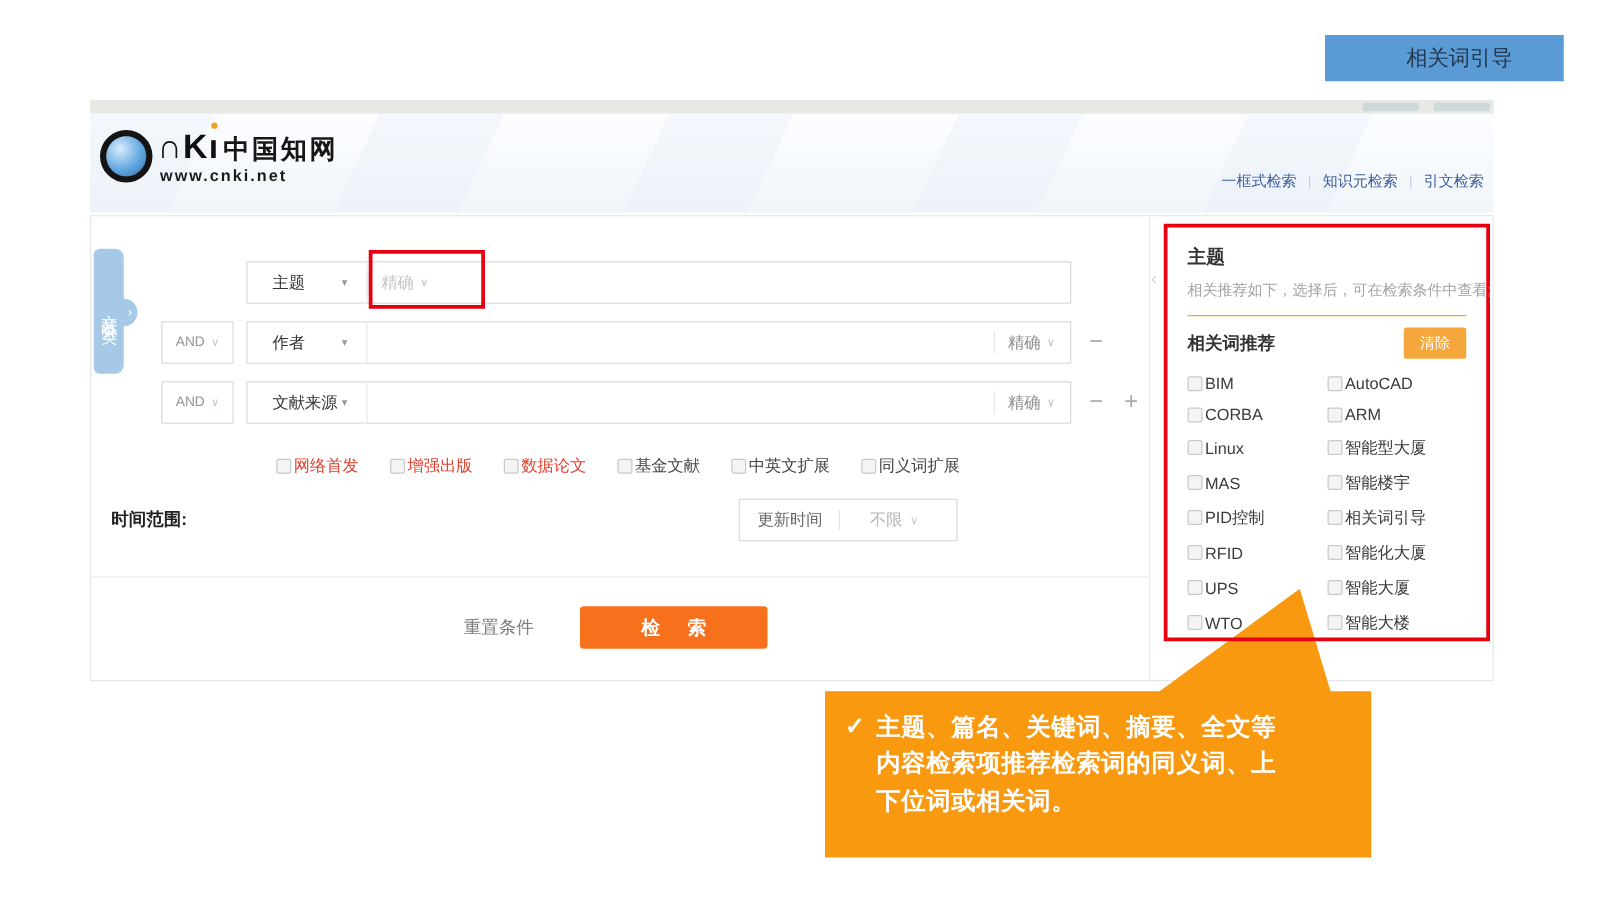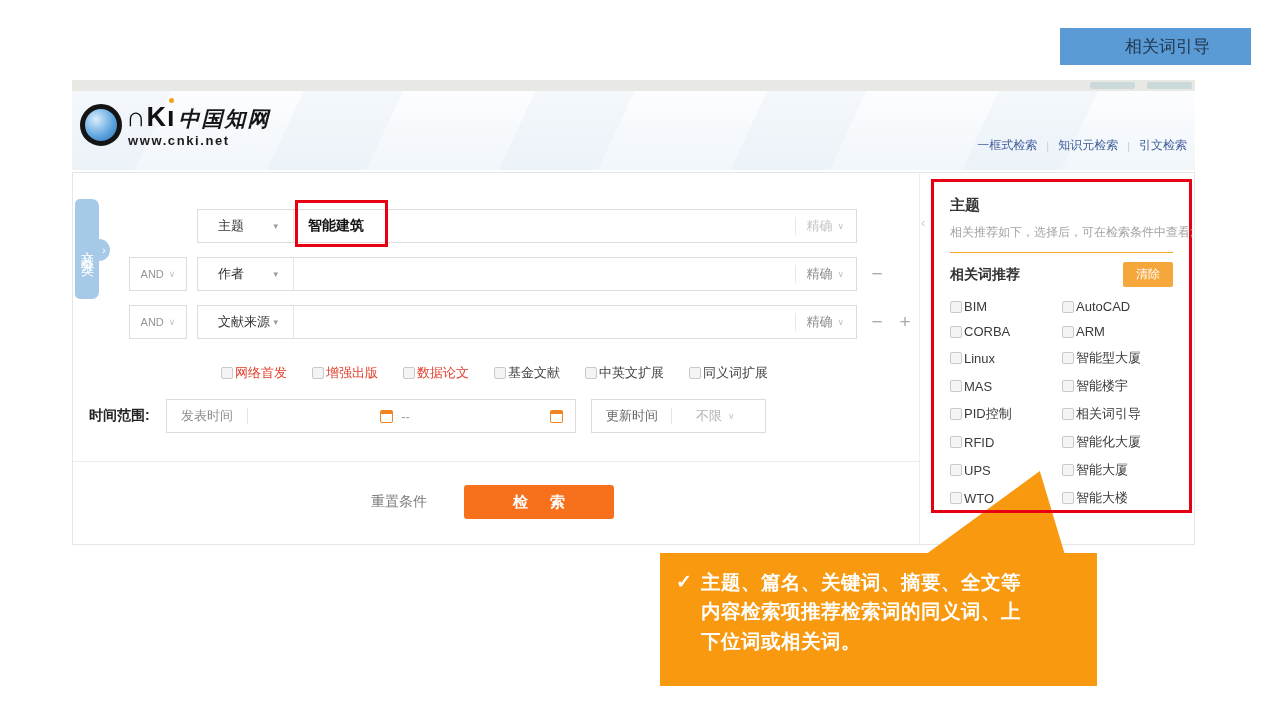--- a/index.html
+++ b/index.html
@@ -22,21 +22,21 @@
   .header::before { content:""; position:absolute; inset:0;
             background:repeating-linear-gradient(115deg, rgba(208,223,238,.18) 0 90px, rgba(255,255,255,0) 90px 210px); }
   .logo { position:absolute; left:8px; top:13px; display:flex; align-items:flex-start; gap:4px; }
   .globe { width:42px; height:42px; border-radius:50%; border:5px solid #141414;
            background:radial-gradient(circle at 35% 32%, #d9ecfb, #62a8e0 55%, #2a6cae); }
   .wordmark { display:flex; flex-direction:column; line-height:1; }
   .wm-top { display:flex; align-items:baseline; gap:3px; }
   .wm-mark { font-size:27px; font-weight:800; color:#101010; letter-spacing:1px; }
   .wm-idot { position:relative; }
   .wm-idot .dot { position:absolute; left:2px; top:-4px; width:5px; height:5px; border-radius:50%; background:#f0a01e; }
-  .wm-cn { font-family:"DejaVu Serif", serif; font-style:italic; font-weight:700; font-size:21px; color:#161616; letter-spacing:2px; }
+  .wm-cn { font-family:"DejaVu Serif", serif; font-weight:700; font-size:21px; color:#161616; letter-spacing:2px; }
   .wm-url { font-size:13px; font-weight:700; color:#1b1b1b; letter-spacing:1.6px; margin-top:3px; margin-left:2px; }
   .toplinks { position:absolute; right:8px; top:46px; display:flex; align-items:center; gap:9px;
               font-size:12px; color:#3f5e9b; }
   .toplinks .vsep { color:#c5cede; font-size:11px; }
   .toplinks a { color:#3f5e9b; text-decoration:none; cursor:pointer; }
 
   
   .panel { position:absolute; left:72px; top:172px; width:1123px; height:373px;
            background:#fff; border:1px solid #e6e6e6; }
   .vdivider { position:absolute; left:846px; top:0; width:1px; height:100%; background:#ededed; }
@@ -162,21 +162,20 @@
     <div class="sidetab">
       <span class="vtext">文献分类</span>
       <span class="bubble">›</span>
     </div>
 
     <div class="frow" style="top:36px;">
       <span class="select">
         <span class="lbl">主题</span>
         <span class="car">▾</span>
       </span>
-      <span class="value">智能建筑</span>
       <span class="match light">
         <span>精确</span>
         <span class="car">∨</span>
       </span>
     </div>
     <div class="hl-input"></div>
 
     <div class="andbox" style="top:84px;">
       <span>AND</span>
       <span class="car">∨</span>
@@ -233,29 +232,20 @@
           <span class="cb"></span>
           <span>中英文扩展</span>
         </label>
       <label class="cbitem">
           <span class="cb"></span>
           <span>同义词扩展</span>
         </label>
     </div>
 
     <div class="time-label">时间范围:</div>
-    <div class="timebox1">
-      <span class="fld">发表时间</span>
-      <span class="sep"></span>
-      <span class="flex"></span>
-      <span class="cal"></span>
-      <span class="dash">--</span>
-      <span class="flex"></span>
-      <span class="cal" style="margin-right:12px;"></span>
-    </div>
     <div class="timebox2">
       <span class="fld">更新时间</span>
       <span class="sep"></span>
       <span class="val">不限</span>
       <span class="car">∨</span>
     </div>
 
     <div class="hdivider"></div>
     <span class="reset">重置条件</span>
     <button class="searchbtn">检 索</button>

